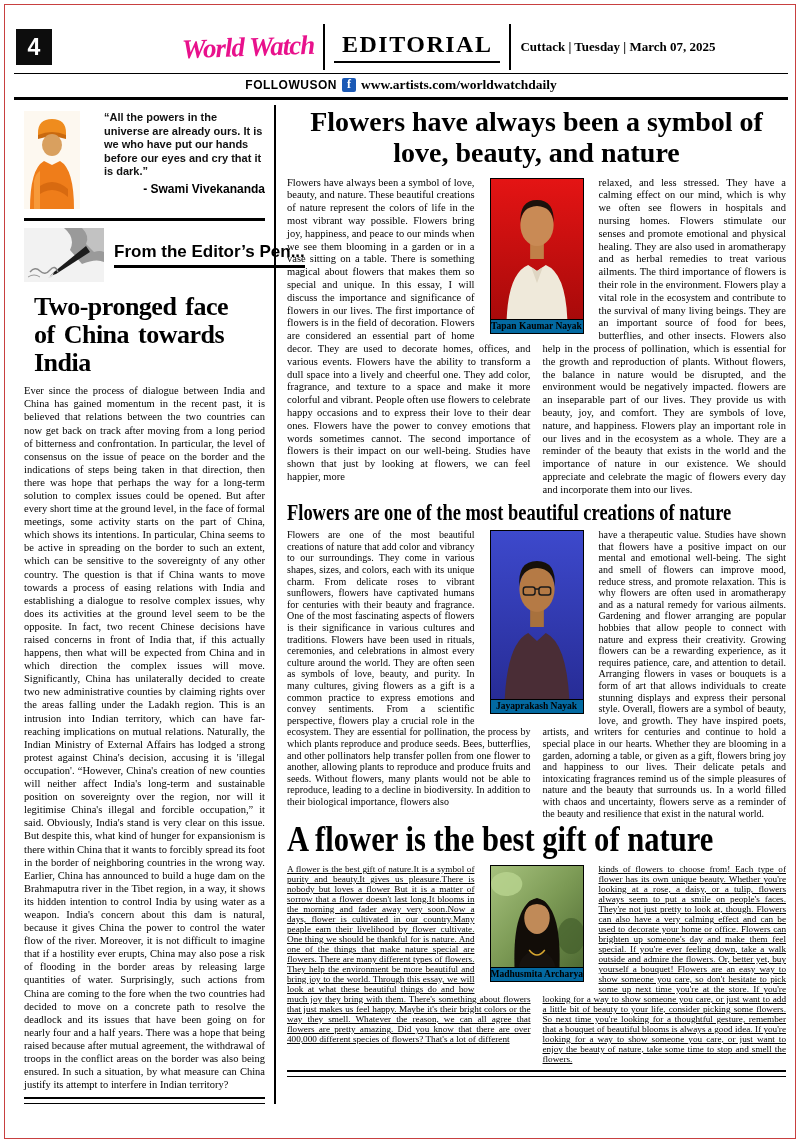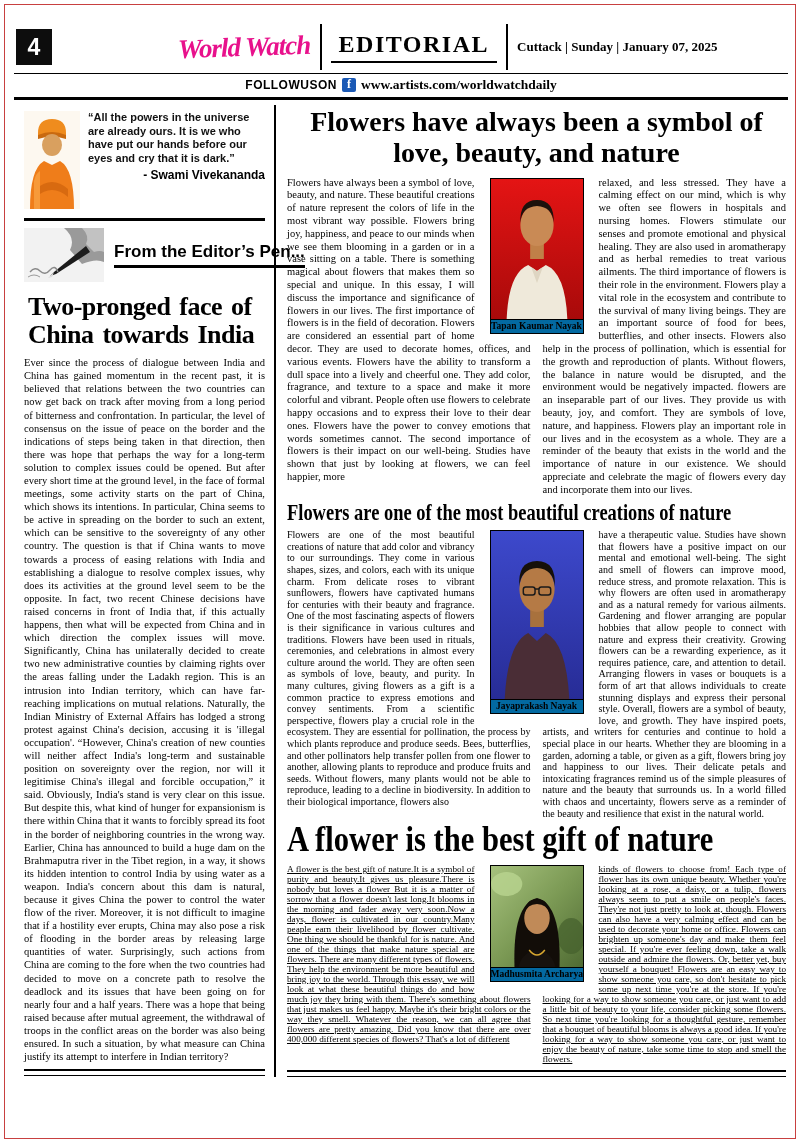--- a/index.html
+++ b/index.html
@@ -22,26 +22,26 @@
   .fburl{font:bold 13.5px "Liberation Serif",serif;}
 
   
   .main{display:flex;margin:5px 12px 0 18px;align-items:stretch;}
   .left-col{width:258px;flex:none;border-right:2px solid #000;padding:2px 9px 0 6px;box-sizing:border-box;}
   .right-col{flex:1;min-width:0;padding:0 2px 0 11px;}
 
   
   .quote-sec{display:flex;gap:8px;padding:4px 0 9px;border-bottom:3px solid #000;}
   .swami{flex:none;width:56px;height:98px;}
-  .quote-txt{font:bold 11px/13.6px "Liberation Sans",sans-serif;color:#111;}
+  .quote-txt{font:bold 11px/13.6px "Liberation Sans",sans-serif;color:#111;margin-left:16px;}
   .quote-author{text-align:right;font:bold 12px "Liberation Sans",sans-serif;margin-top:3px;}
   .editor-banner{display:flex;align-items:center;gap:10px;padding:7px 0 3px;}
   .pen-img{flex:none;width:80px;height:54px;}
   .banner-label{font:bold 17px "Liberation Sans",sans-serif;border-bottom:3px solid #000;padding-bottom:3px;white-space:nowrap;}
-  .ed-headline{font:bold 26px/1.08 "Liberation Serif",serif;letter-spacing:-.5px;word-spacing:3px;margin:8px 4px 7px;}
+  .ed-headline{font:bold 26px/1.08 "Liberation Serif",serif;letter-spacing:-.5px;word-spacing:3px;margin:8px 10px 7px;}
   .ed-body{font:10.5px/13.1px "Liberation Serif",serif;text-align:justify;}
   .dbl{height:4px;border-top:2.5px solid #000;border-bottom:1px solid #000;margin-top:6px;}
 
   
   .a-head1{font:bold 28px/1.1 "Liberation Serif",serif;text-align:center;margin:2px 0 8px;}
   .a-head2{font:bold 22.5px/1.1 "Liberation Serif",serif;white-space:nowrap;transform:scaleX(.82);transform-origin:left center;margin:4px 0 4px;}
   .a-head3{font:bold 36px/1.05 "Liberation Serif",serif;white-space:nowrap;transform:scaleX(.85);transform-origin:left center;margin:2px 0 5px;}
   .a-body{position:relative;}
   .cols{display:flex;gap:12px;}
   .col{flex:1;min-width:0;text-align:justify;margin:0;}
@@ -68,21 +68,21 @@
 <div class="frame"></div>
 
 <div class="header">
   <div class="h-row1">
     <div class="pgnum">4</div>
     <div class="h-sp"></div>
     <div class="logo">World Watch</div>
     <div class="vbar"></div>
     <div class="section">EDITORIAL</div>
     <div class="vbar"></div>
-    <div class="dateline">Cuttack | Sunday | January 07, 2025</div>
+    <div class="dateline">Cuttack | Tuesday | March 07, 2025</div>
     <div class="h-end"></div>
   </div>
   <div class="h-row2">
     <span class="follow">FOLLOWUSON</span>
     <span class="fb">f</span>
     <span class="fburl">www.artists.com/worldwatchdaily</span>
   </div>
 </div>
 
 <div class="main">

